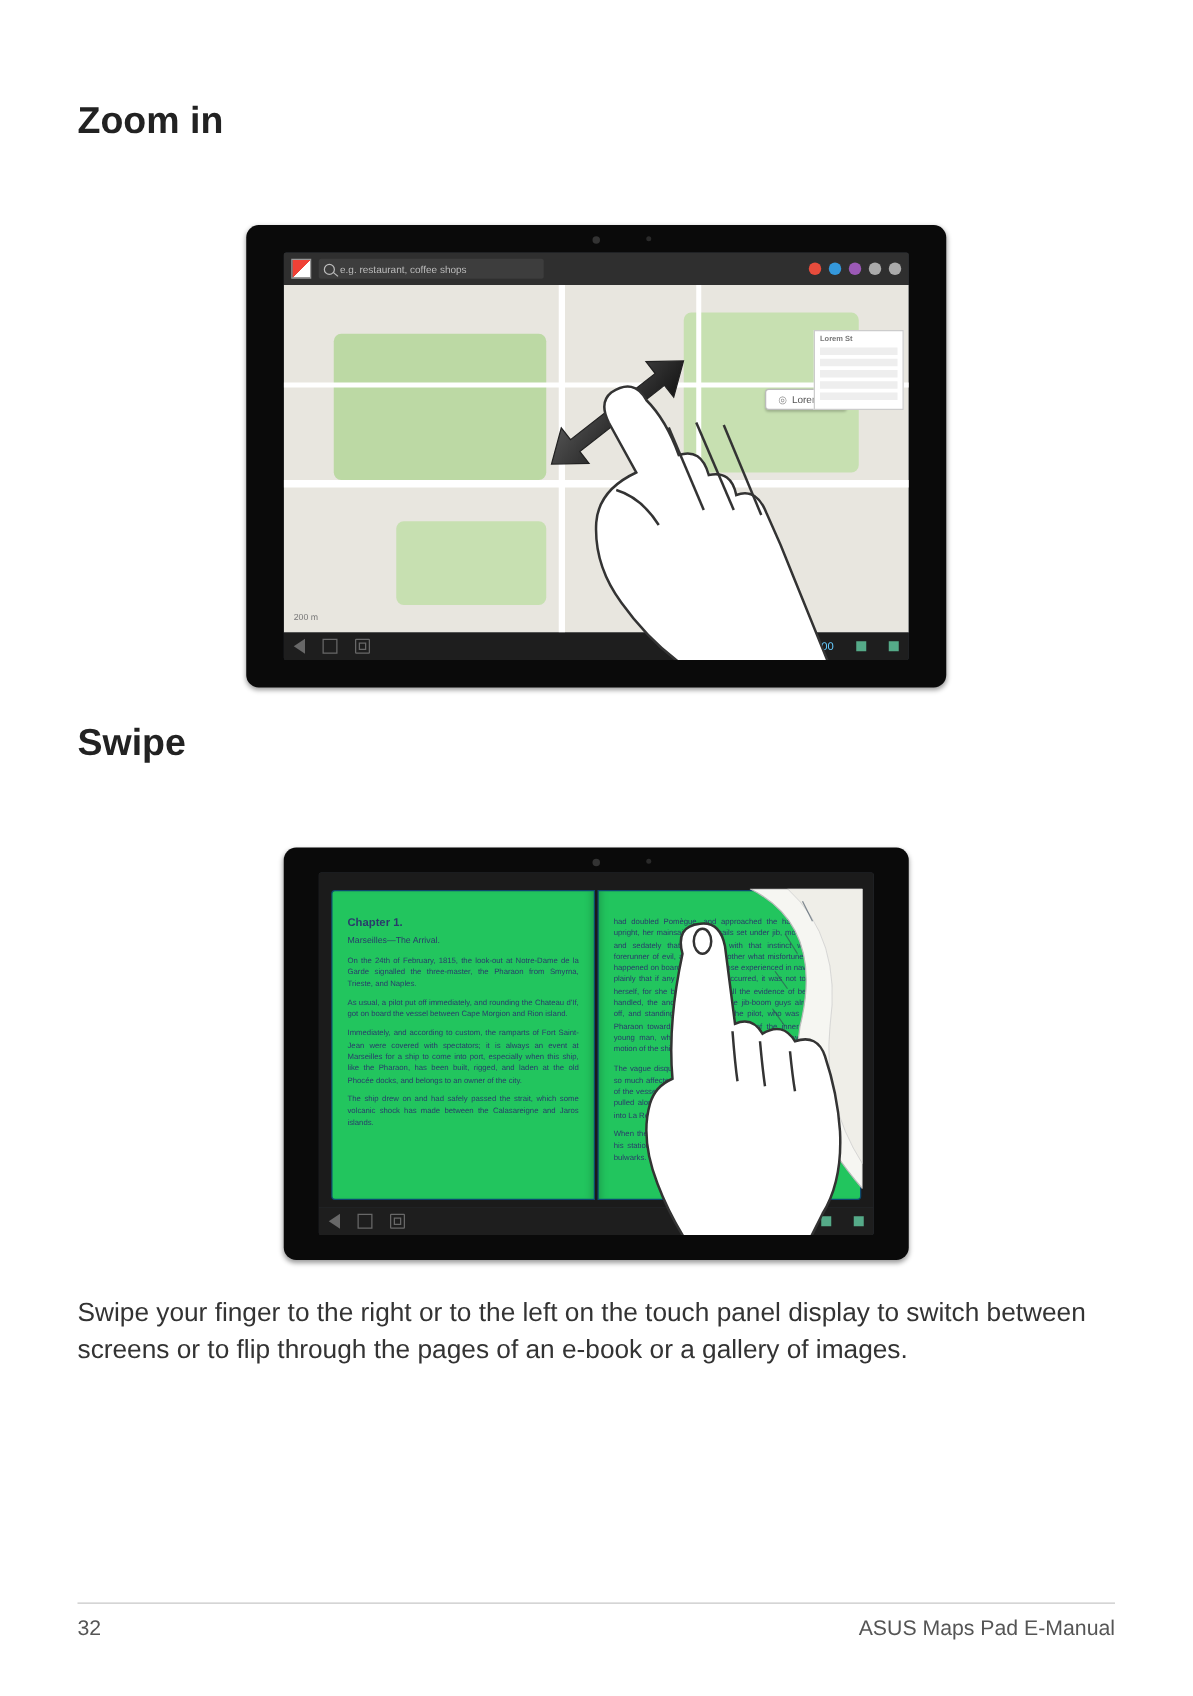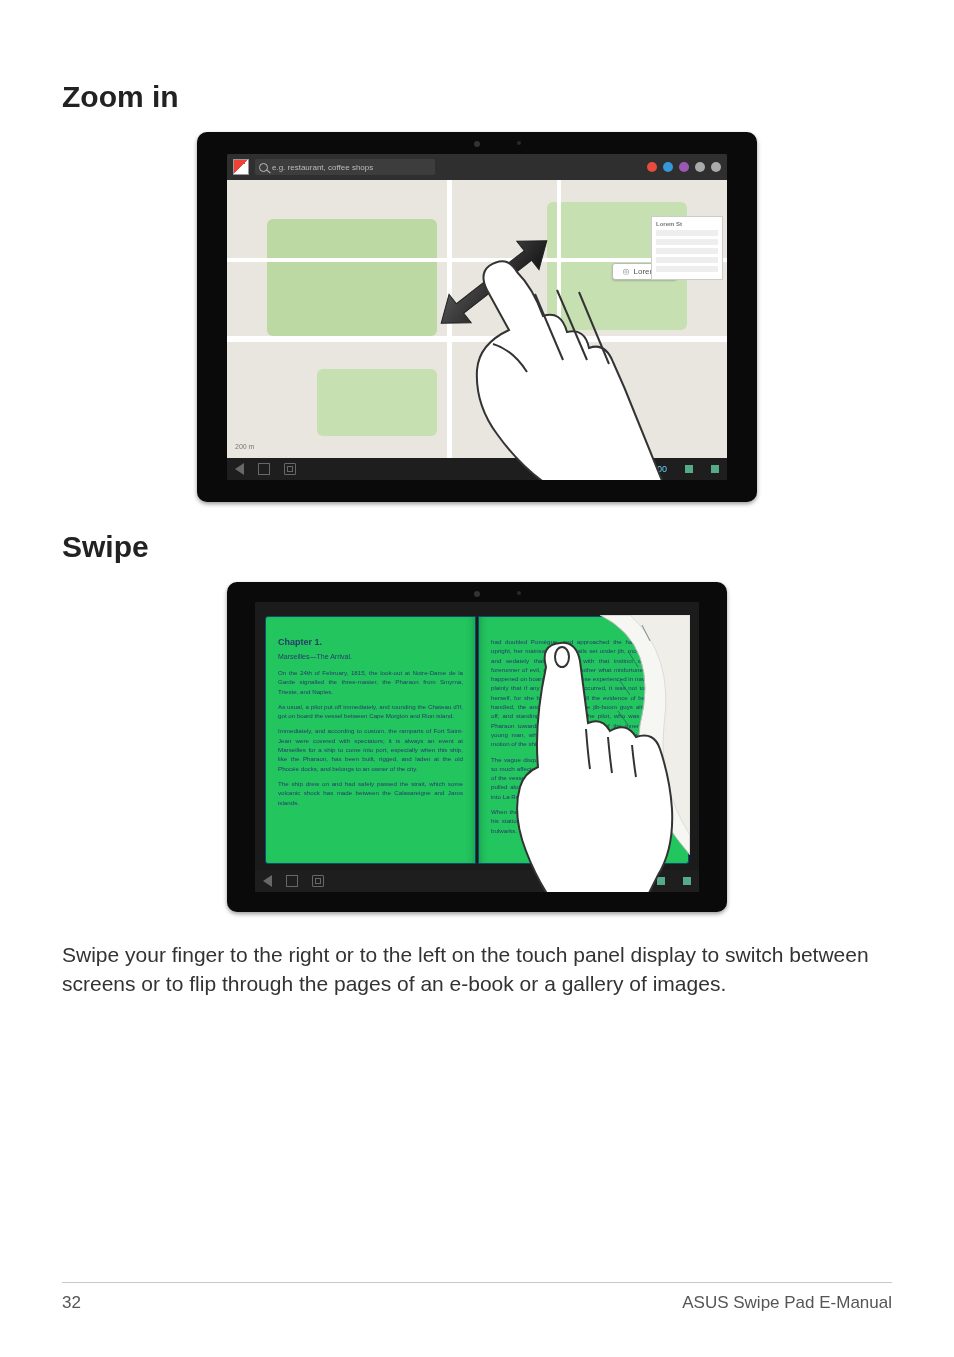--- a/index.html
+++ b/index.html
@@ -1,21 +1,21 @@
 <!DOCTYPE html>
 <html><head>
 <meta charset="utf-8">
 <style>
   * { margin: 0; padding: 0; box-sizing: border-box; }
   html, body { width: 954px; height: 1357px; background: #fff; font-family: "Segoe UI", "Helvetica Neue", Arial, sans-serif; color: #222; }
   .page { position: relative; width: 954px; height: 1357px; padding: 80px 62px 40px 62px; }
   .section-heading { font-weight: 700; font-size: 30px; margin-bottom: 18px; }
   .figure-wrap { width: 100%; display: flex; justify-content: center; margin: 10px 0 28px 0; }
   .body-text { font-size: 21px; line-height: 1.4; margin-bottom: 40px; font-weight: 400; color: #333; }
-  .tablet { position: relative; border-radius: 10px; background: #0a0a0a; box-shadow: 0 2px 4px rgba(0,0,0,.4); }
+  .tablet { position: relative; border-radius: 10px; background: #0a0a0a; box-shadow: 0 2px 4px rgba(0,0,0,.4); margin-top: 48px; }
   .tablet-top { width: 560px; height: 370px; padding: 22px 30px 22px 30px; }
   .tablet-screen { position: relative; width: 100%; height: 100%; background: #2d333b; border-radius: 2px; overflow: hidden; }
   .camera { position: absolute; top: 9px; left: 50%; transform: translateX(-50%); width: 6px; height: 6px; border-radius: 50%; background: #333; }
   .camera2 { position: absolute; top: 9px; left: calc(50% + 40px); width: 4px; height: 4px; border-radius: 50%; background: #2a2a2a; }
   
   .map-toolbar { position: absolute; top: 0; left: 0; right: 0; height: 26px; background: #2f2f2f; display: flex; align-items: center; padding: 0 6px; gap: 6px; }
   .map-toolbar .maps-icon { width: 16px; height: 16px; background: linear-gradient(135deg,#ef4136 50%,#fff 50%); border:1px solid #999; }
   .map-toolbar .search { flex: 0 0 180px; height: 16px; background: #3d3d3d; border-radius: 2px; display:flex; align-items:center; padding:0 4px; gap:4px;}
   .map-toolbar .search span { font-size:8px; color:#bbb; }
   .map-toolbar .spacer { flex: 1; }
@@ -189,15 +189,15 @@
           </g>
         </svg>
       </div>
     </div>
   </div>
 
   <p class="body-text" style="margin-bottom:0;">Swipe your finger to the right or to the left on the touch panel display to switch between screens or to flip through the pages of an e-book or a gallery of images.</p>
 
   <div class="footer">
     <span>32</span>
-    <span>ASUS Swipe Pad E-Manual</span>
+    <span>ASUS Maps Pad E-Manual</span>
   </div>
 </div>
 
 </body></html>

